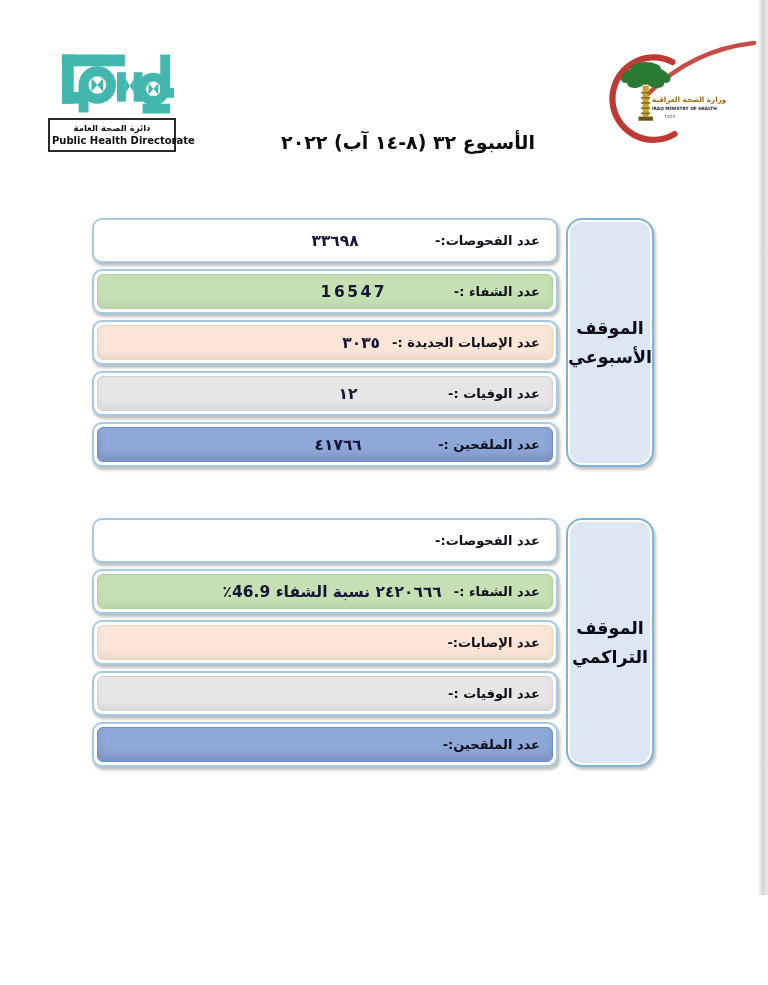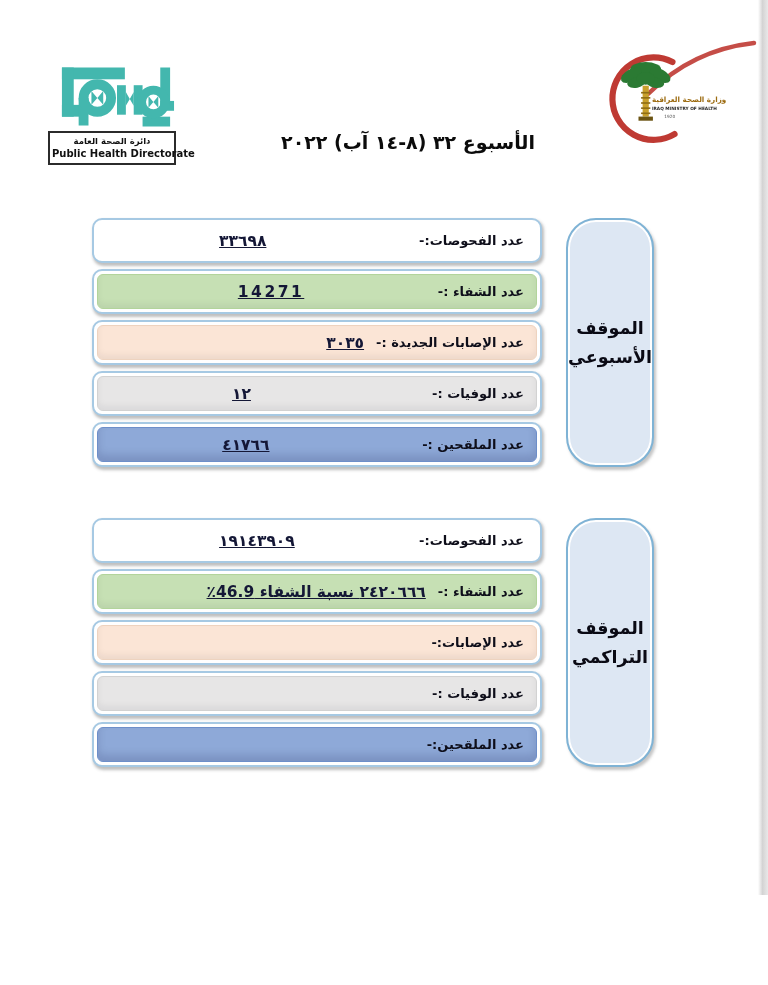--- a/index.html
+++ b/index.html
@@ -12,21 +12,21 @@
   .page{position:absolute;inset:0;}
 
   
   .scan-edge{
     position:absolute;right:0;top:0;width:10px;height:895px;
     background:linear-gradient(to right, rgba(214,214,214,0), #cfcfcf 45%, #e6e6e6);
     opacity:.9;
   }
 
   
-  .phd-logo{position:absolute;left:48px;top:65px;width:128px;}
+  .phd-logo{position:absolute;left:48px;top:52px;width:128px;}
   .phd-logo svg{display:block;margin-left:10px;}
   .phd-caption{
     margin-top:2px;border:2px solid #2b2b2b;background:#fff;
     text-align:center;padding:3px 2px 4px 2px;width:120px;
   }
   .phd-caption .ar{font-size:8.5px;font-weight:bold;color:#111;}
   .phd-caption .en{font-size:10px;font-weight:bold;color:#111;margin-top:2px;white-space:nowrap;}
 
   .moh-logo{position:absolute;left:586px;top:48px;width:140px;height:96px;}
   .swoosh{position:absolute;left:642px;top:34px;width:118px;height:64px;}
@@ -63,32 +63,32 @@
   .row-inner.c-white{border-color:#ffffff;box-shadow:none;}
   .row-inner.c-green{border-color:#b2d49b;}
   .row-inner.c-peach{border-color:#eed3bf;}
   .row-inner.c-gray{border-color:#d2d2d2;}
   .row-inner.c-blue{border-color:#6d8ec9;box-shadow:inset 0 -6px 8px rgba(0,0,60,.14);}
 
   .row-label{
     font-size:13px;font-weight:bold;color:#0e0e1a;white-space:nowrap;
   }
   .row-value{
-    width:200px;text-align:left;white-space:nowrap;
-    font-size:15.5px;font-weight:bold;color:#141736;letter-spacing:2.5px;text-decoration:underline;
+    width:200px;text-align:center;white-space:nowrap;
+    font-size:15.5px;font-weight:bold;color:#141736;letter-spacing:2.5px;
   }
   .row-value.flow{width:auto;margin-inline-start:12px;letter-spacing:1.2px;}
 
   .side-label{
     flex:none;width:88px;box-sizing:border-box;
-    border:2.5px solid #7fb3d5;border-radius:30px;
+    border:2.5px solid #7fb3d5;border-radius:16px;
     background:#dde7f3;
     box-shadow:2px 3px 3px rgba(110,110,110,.4), inset 0 0 0 2px #ffffff;
     display:flex;flex-direction:column;justify-content:center;gap:9px;
-    text-align:center;font-size:17.5px;font-weight:bold;color:#0a0a14;margin-left:16px;
+    text-align:center;font-size:17.5px;font-weight:bold;color:#0a0a14;
   }
 </style>
 </head>
 <body>
 
 <div class="page">
 
   <div class="scan-edge"></div>
 
   <div class="phd-logo">
@@ -156,21 +156,21 @@
     <div class="rows-col">
       <div class="row">
         <div class="row-inner c-white" style="background-color: rgb(255, 255, 255);">
           <span class="row-label">عدد الفحوصات:-</span>
           <span class="row-value">٣٣٦٩٨</span>
         </div>
       </div>
       <div class="row">
         <div class="row-inner c-green" style="background-color: rgb(198, 224, 180);">
           <span class="row-label">عدد الشفاء :-</span>
-          <span class="row-value">14271</span>
+          <span class="row-value">16547</span>
         </div>
       </div>
       <div class="row">
         <div class="row-inner c-peach" style="background-color: rgb(251, 229, 214);">
           <span class="row-label">عدد الإصابات الجديدة :-</span>
           <span class="row-value flow">٣٠٣٥</span>
         </div>
       </div>
       <div class="row">
         <div class="row-inner c-gray" style="background-color: rgb(231, 230, 230);">
@@ -189,21 +189,20 @@
 
   <section class="stats-section sec-cumulative" dir="rtl">
     <div class="side-label">
       <div>الموقف</div>
       <div>التراكمي</div>
     </div>
     <div class="rows-col">
       <div class="row">
         <div class="row-inner c-white" style="background-color: rgb(255, 255, 255);">
           <span class="row-label">عدد الفحوصات:-</span>
-          <span class="row-value">١٩١٤٣٩٠٩</span>
         </div>
       </div>
       <div class="row">
         <div class="row-inner c-green" style="background-color: rgb(198, 224, 180);">
           <span class="row-label">عدد الشفاء :-</span>
           <span class="row-value flow">٢٤٢٠٦٦٦  نسبة الشفاء 46.9٪</span>
         </div>
       </div>
       <div class="row">
         <div class="row-inner c-peach" style="background-color: rgb(251, 229, 214);">

